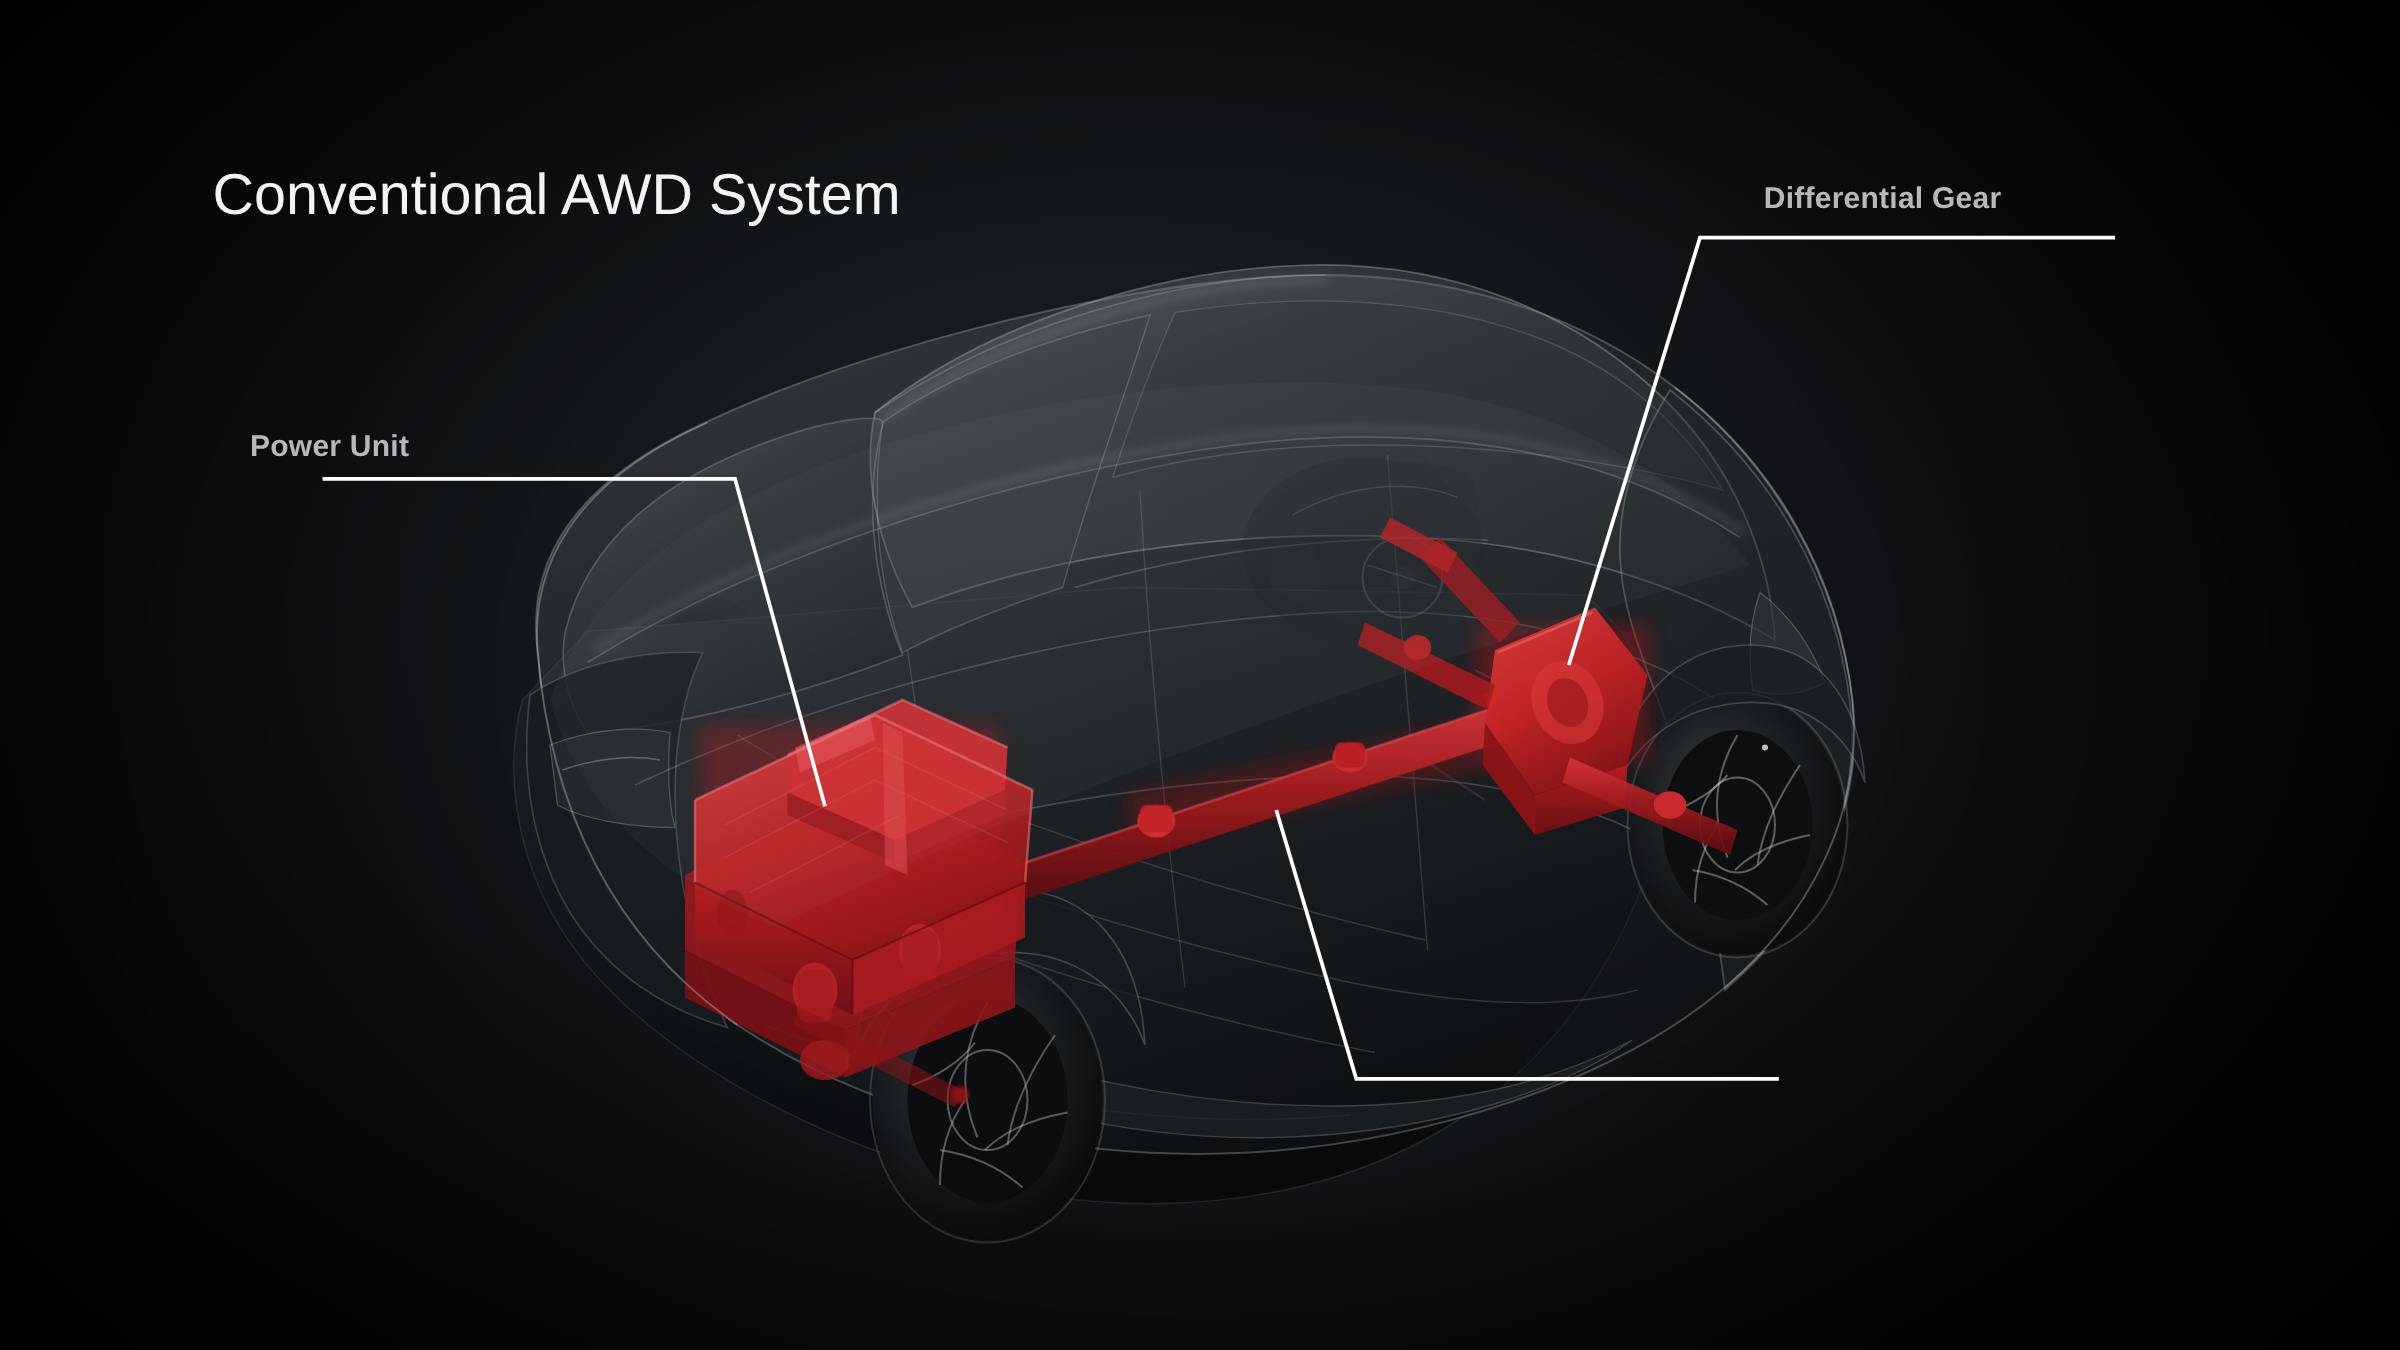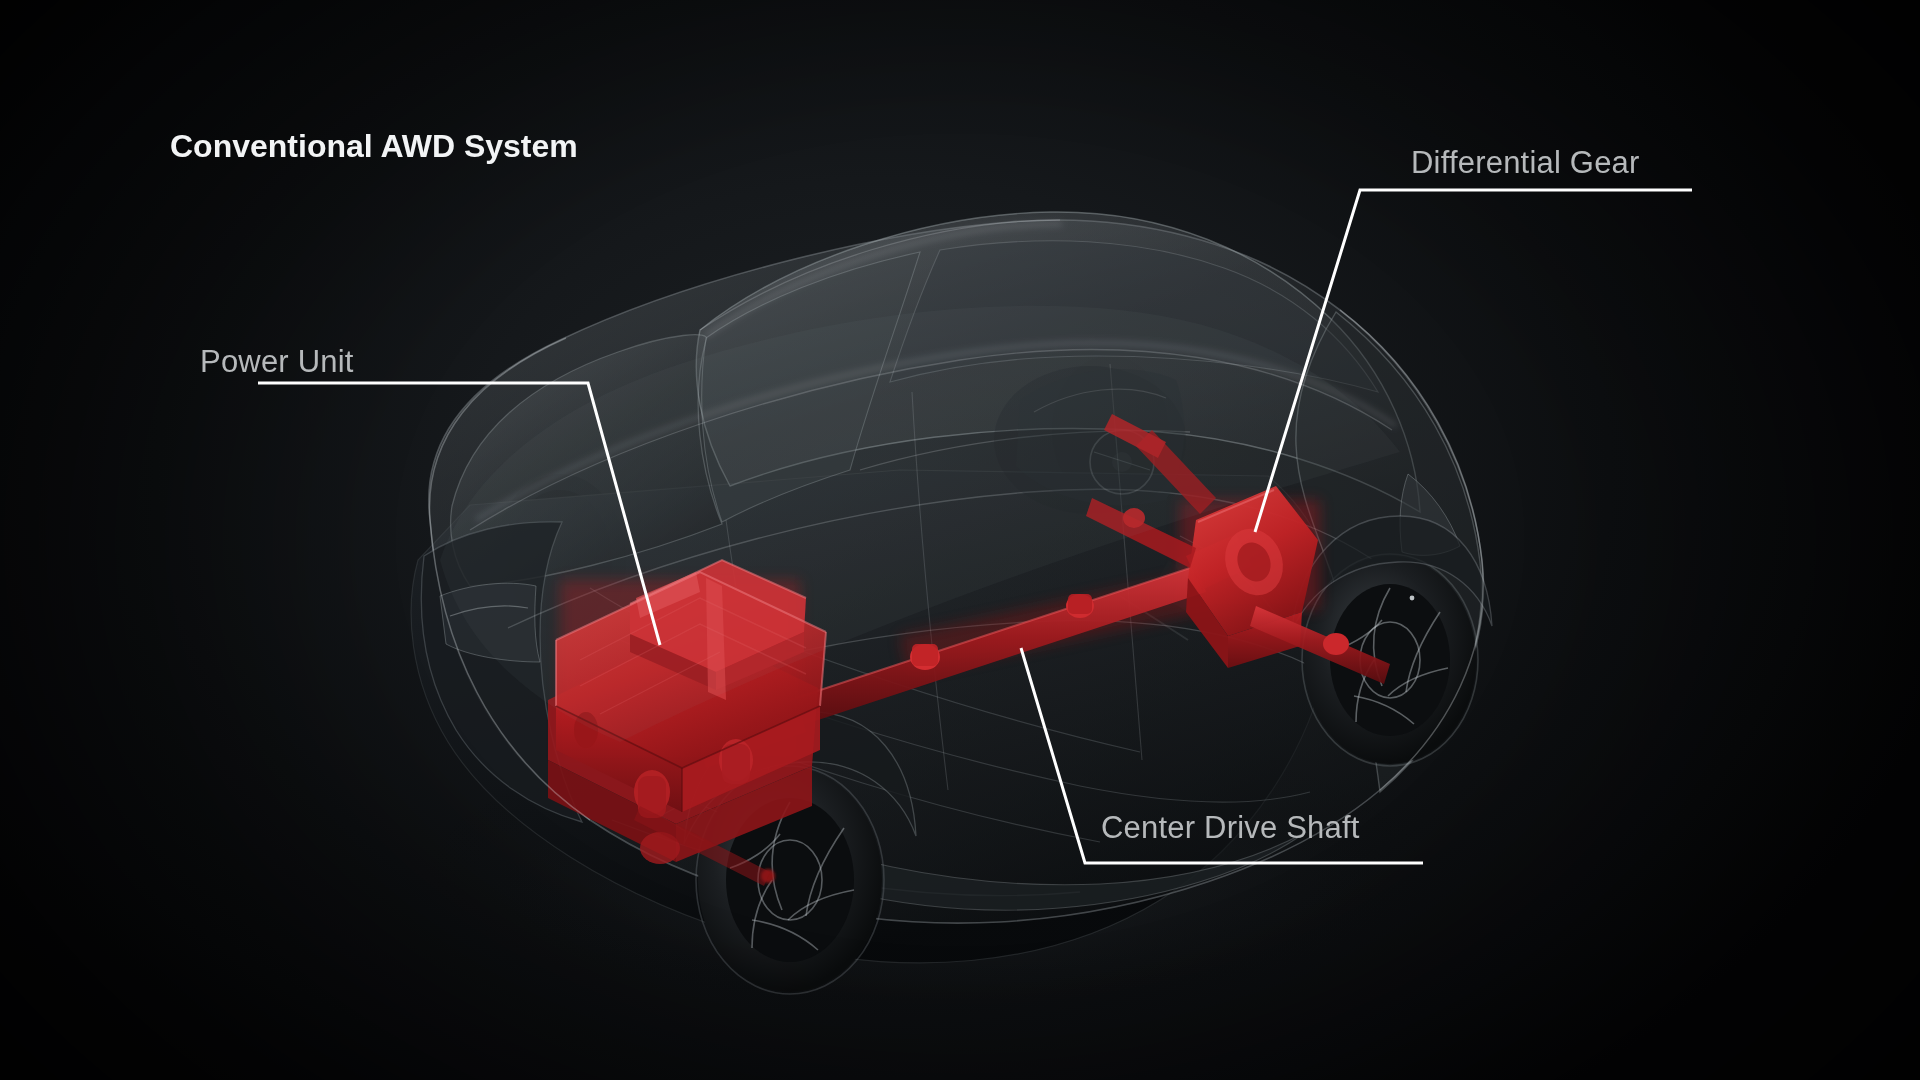--- a/index.html
+++ b/index.html
@@ -32,29 +32,29 @@
     inset: 0;
   }
   .txt {
     position: absolute;
     white-space: nowrap;
     letter-spacing: 0.2px;
   }
   #title {
     left: 170px;
     top: 128px;
-    font-size: 32px;
+    font-size: 46px;
     color: #f2f4f5;
+    font-weight: 400;
+    letter-spacing: 0px;
+  }
+  .callout-label {
+    font-size: 24px;
+    color: #b6b9bb;
     font-weight: 700;
-    letter-spacing: 0px;
-  }
-  .callout-label {
-    font-size: 31px;
-    color: #b6b9bb;
-    font-weight: 400;
   }
   #label-power { left: 200px; top: 344px; }
   #label-diff  { left: 1411px; top: 145px; }
   #label-shaft { left: 1101px; top: 810px; }
 </style>
 </head>
 <body>
 
 <div id="stage">
 
@@ -400,15 +400,14 @@
       <path d="M 1423 863 L 1085 863 L 1021 648"></path>
     </g>
   </svg>
 
   <div class="txt" id="title">Conventional AWD System</div>
 
   <div class="txt callout-label" id="label-power">Power Unit</div>
 
   <div class="txt callout-label" id="label-diff">Differential Gear</div>
 
-  <div class="txt callout-label" id="label-shaft">Center Drive Shaft</div>
 
 </div>
 
 </body></html>

